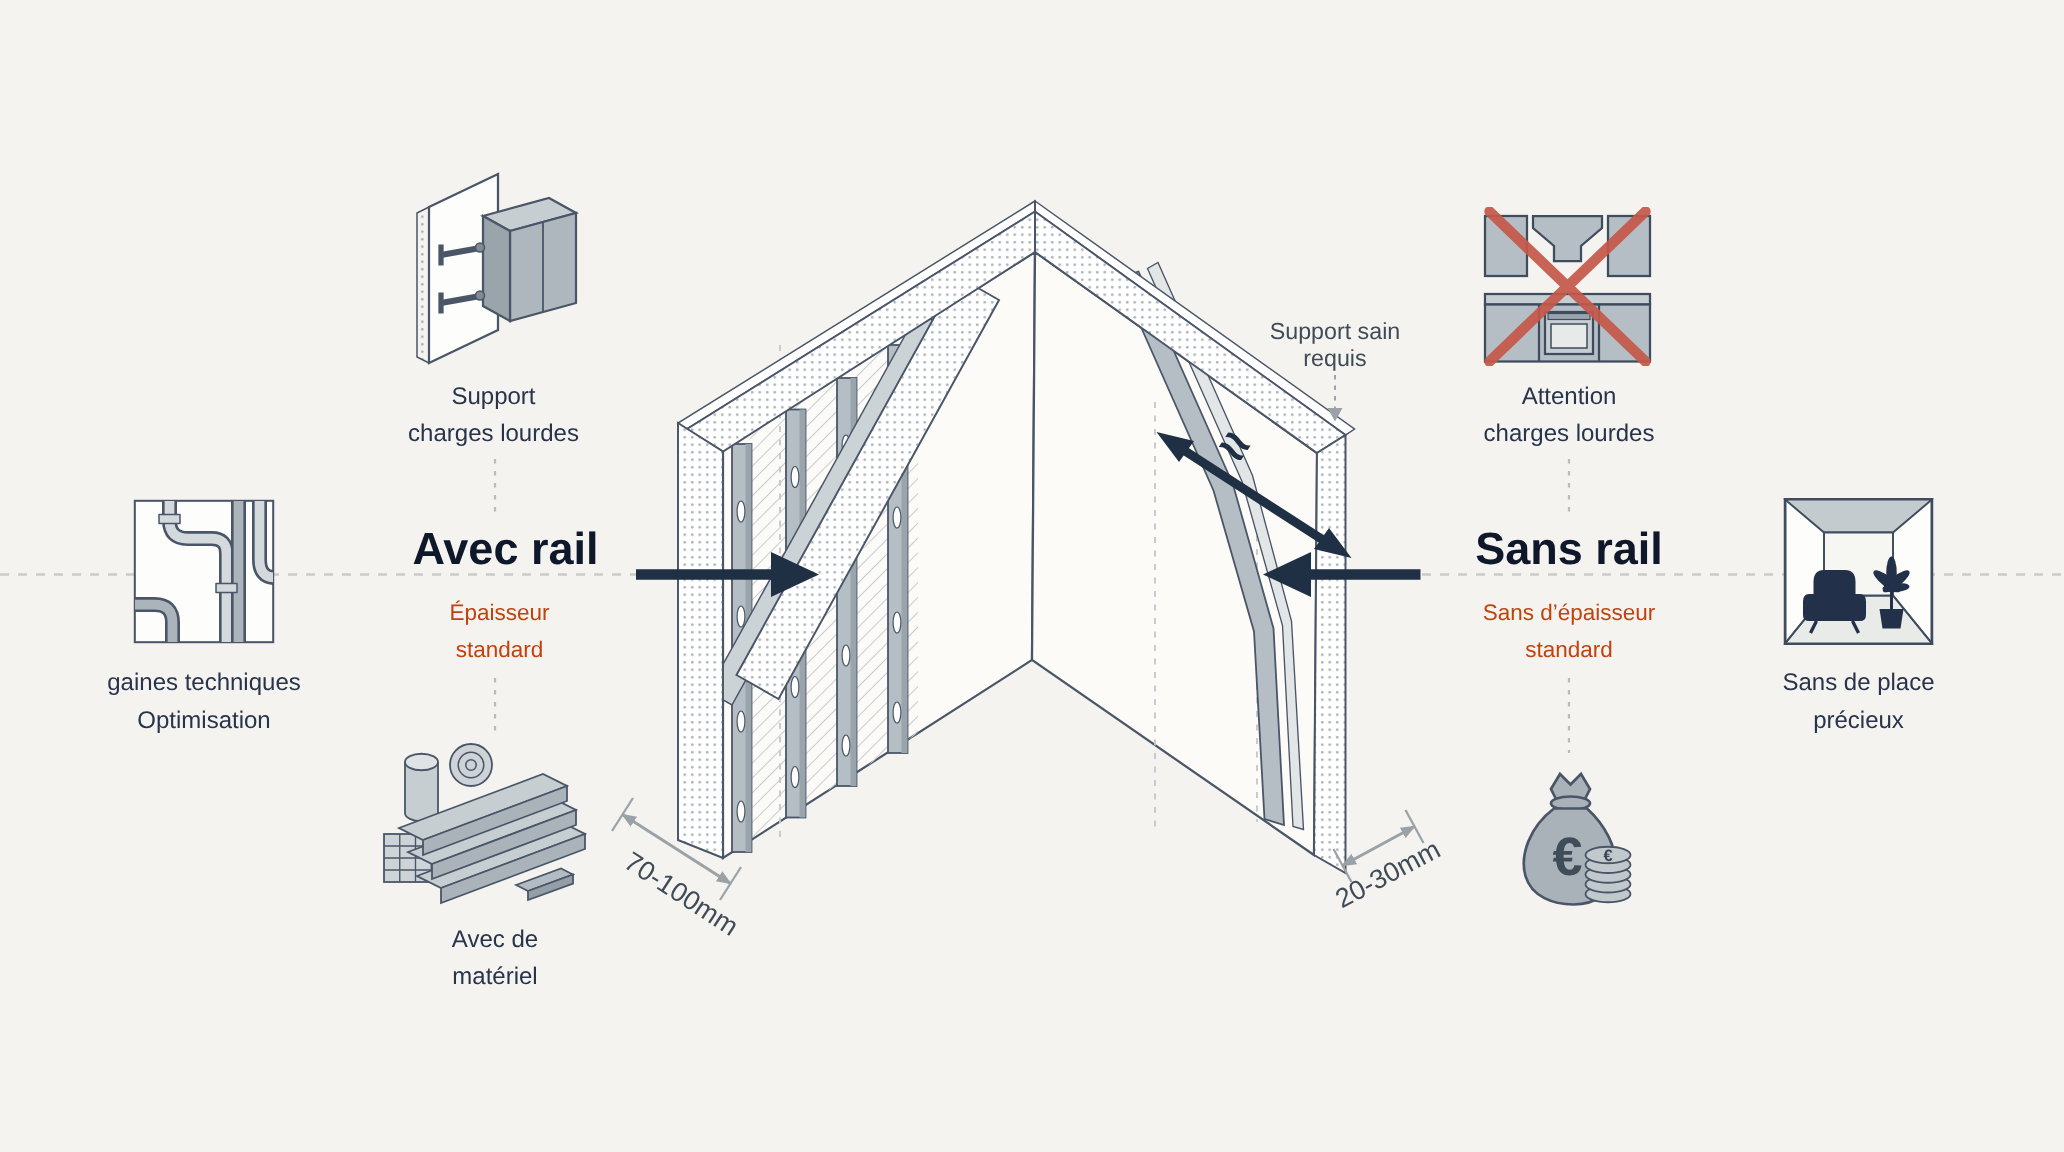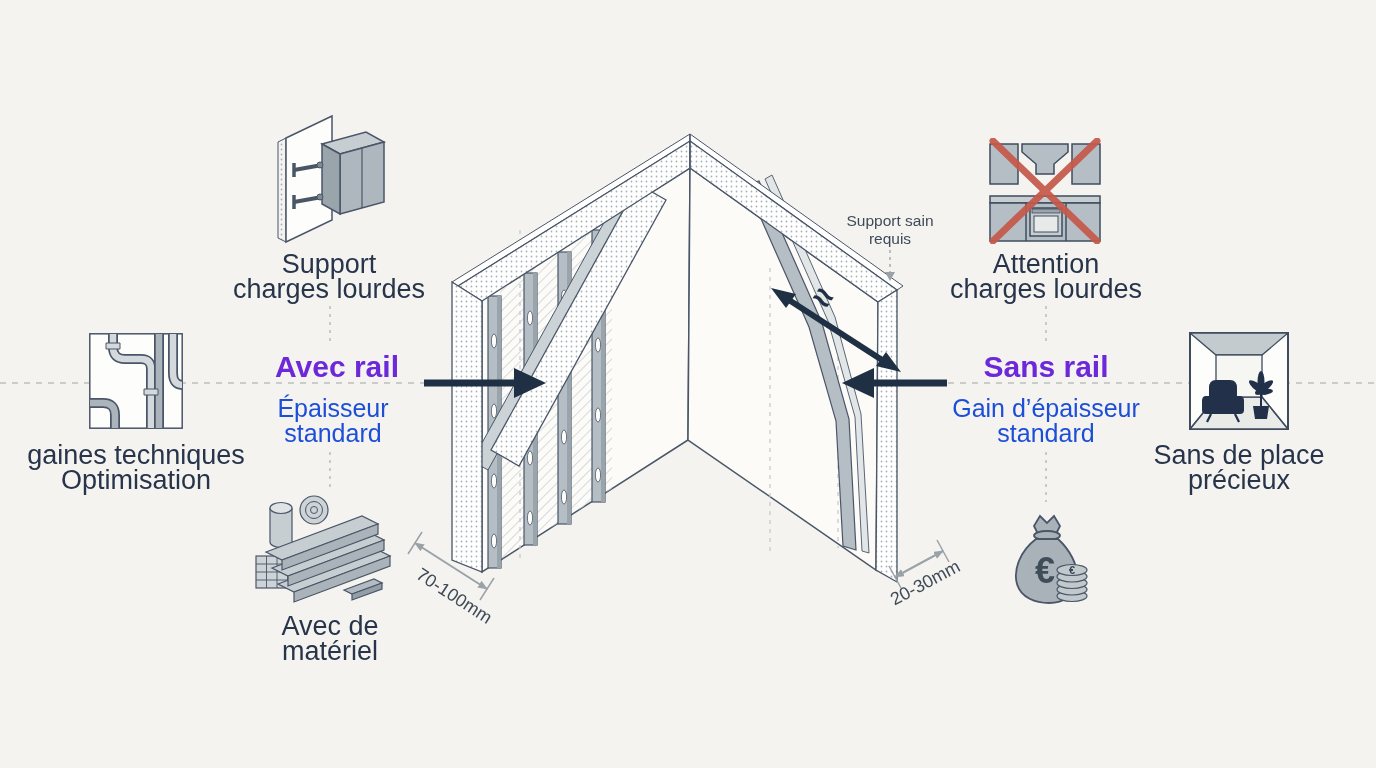--- a/index.html
+++ b/index.html
@@ -2,25 +2,25 @@
 <html><head>
 <meta charset="utf-8">
 <style>
   html,body{margin:0;padding:0;background:#f4f3f0;}
   .stage{position:relative;width:1376px;height:768px;background:#f4f3f0;overflow:hidden;
          font-family:"Liberation Sans",sans-serif;color:#243140;}
   svg{display:block}
   svg text{font-family:"Liberation Sans",sans-serif;}
   .main-svg{position:absolute;left:0;top:0;}
   .icon{position:absolute;}
-  .lbl{position:absolute;text-align:center;font-size:27px;line-height:25px;color:#27344a;
+  .lbl{position:absolute;text-align:center;font-size:16px;line-height:25px;color:#27344a;
        transform:translateX(-50%);white-space:nowrap;}
-  .title{position:absolute;text-align:center;font-size:30px;font-weight:bold;color:#6d28d9;
+  .title{position:absolute;text-align:center;font-size:30px;font-weight:bold;color:#0f172a;
          transform:translateX(-50%);white-space:nowrap;}
-  .sub{position:absolute;text-align:center;font-size:25px;line-height:25px;color:#1d4ed8;
+  .sub{position:absolute;text-align:center;font-size:15px;line-height:25px;color:#c2410c;
        transform:translateX(-50%);white-space:nowrap;}
 </style>
 </head>
 <body>
 
 <div class="stage">
 
   <svg class="main-svg" width="1376" height="768" viewBox="0 0 1376 768">
     <defs>
       <pattern id="dots" width="5" height="5" patternUnits="userSpaceOnUse">
@@ -269,21 +269,21 @@
       </g>
     </svg>
   </div>
   <div class="lbl" style="left:1046px;top:252px">
     <div>Attention</div>
     <div>charges lourdes</div>
   </div>
 
   <div class="title" style="left:1046px;top:350px">Sans rail</div>
   <div class="sub" style="left:1046px;top:396px">
-    <div>Gain d’épaisseur</div>
+    <div>Sans d’épaisseur</div>
     <div>standard</div>
   </div>
 
   <div class="icon" style="left:1189px;top:332px">
     <svg width="100" height="98" viewBox="0 0 100 98">
       <rect x="1" y="1" width="98" height="96" fill="#fdfdfb" stroke="#3f4c5e" stroke-width="2"></rect>
       <polygon points="1,1 99,1 73,23 27,23" fill="#c3cbcf" stroke="#3f4c5e" stroke-width="1.3"></polygon>
       <polygon points="1,97 99,97 73,65 27,65" fill="#e9ebe9" stroke="#3f4c5e" stroke-width="1.3"></polygon>
       <rect x="27" y="23" width="46" height="42" fill="#f6f6f3" stroke="#3f4c5e" stroke-width="1.3"></rect>
       <line x1="1" y1="97" x2="27" y2="65" stroke="#3f4c5e" stroke-width="1.3"></line>

